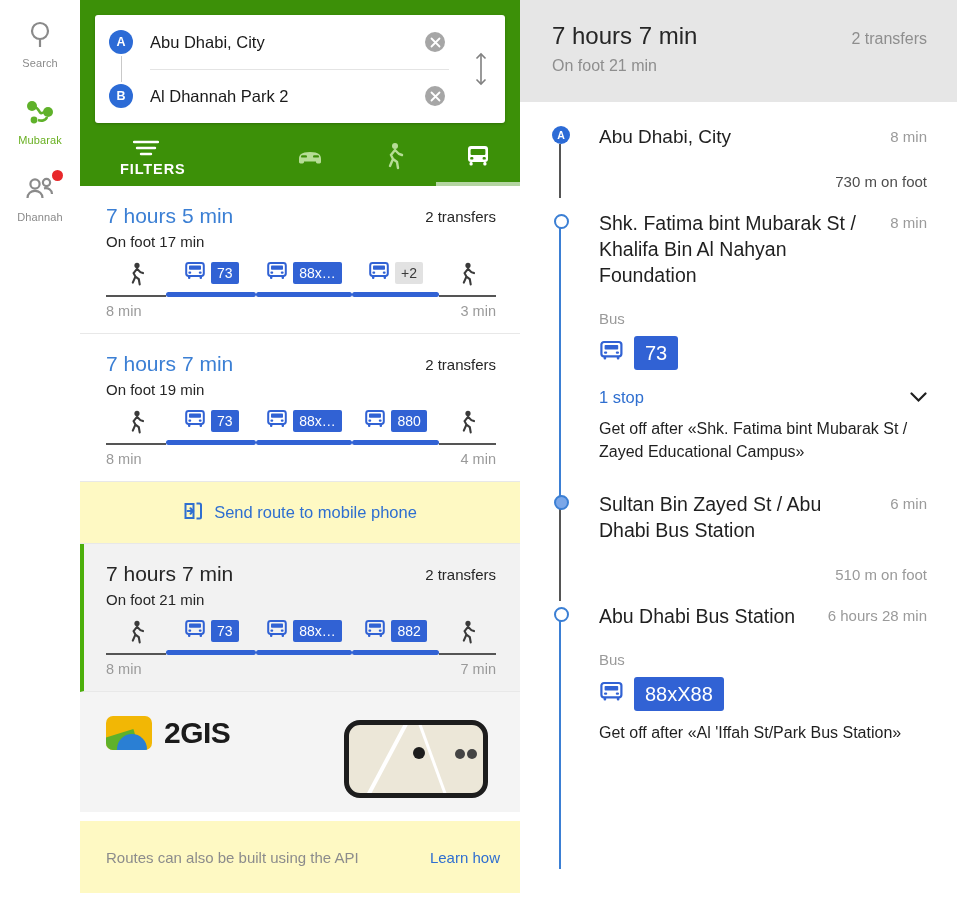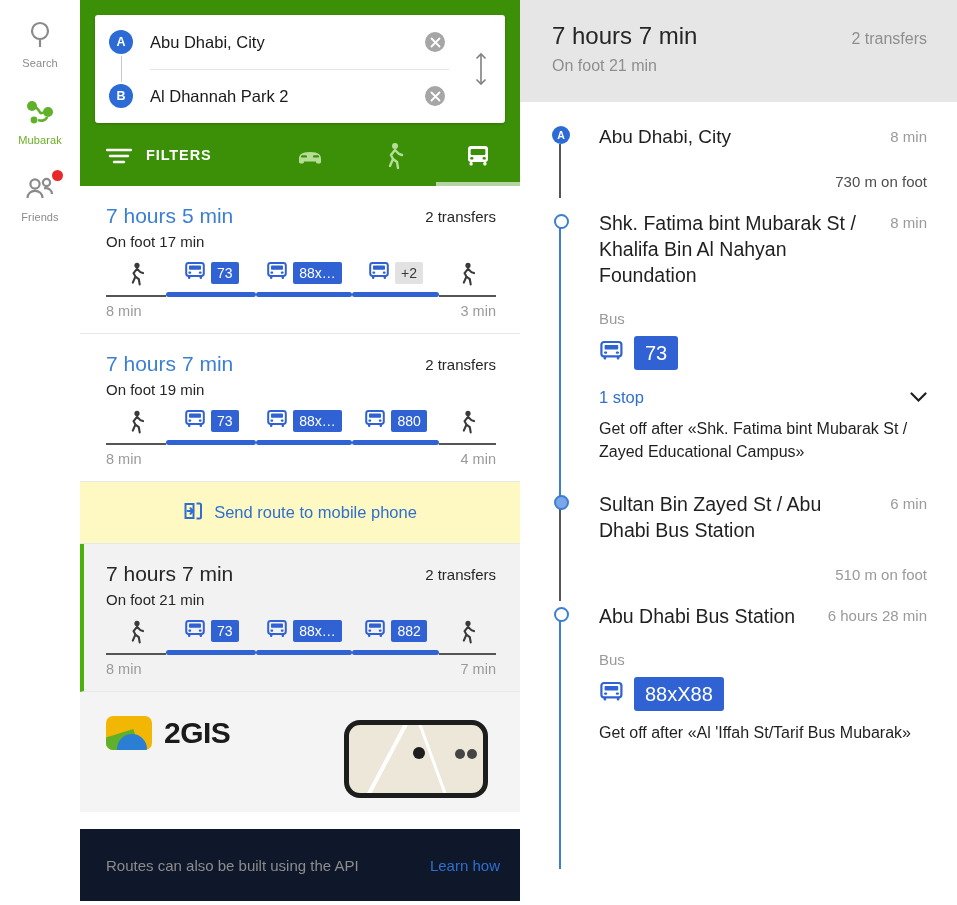--- a/index.html
+++ b/index.html
@@ -69,21 +69,21 @@
   }
   .swap-btn {
     position: absolute; right: 10px; top: 36px; width: 28px; height: 36px;
     display: flex; align-items: center; justify-content: center; cursor: pointer;
   }
 
   .filters-bar {
     position: absolute; left: 0; top: 130px; width: 440px; height: 56px;
     display: flex; align-items: center;
   }
-  .filters-btn { display: flex; cursor: pointer; padding-left: 26px; }
+  .filters-btn { display: flex; align-items: center; cursor: pointer; padding-left: 26px; flex-direction: column; }
   .filters-label {
     color: #fff; font-size: 14.5px; font-weight: bold; letter-spacing: .9px; margin-left: 14px;
   }
   .mode-tabs { display: flex; margin-left: auto; height: 56px; }
   .mode-tab {
     width: 84px; height: 56px; display: flex; align-items: center; justify-content: center;
     cursor: pointer; position: relative;
   }
   .mode-tab.active::after {
     content: ""; position: absolute; bottom: 0; left: 0; width: 84px; height: 4px;
@@ -168,22 +168,22 @@
   .promo-phone .pin2 {
     position:absolute; right: 18px; top: 24px; width: 10px; height: 10px; border-radius: 50%;
     background: #444;
   }
   .promo-phone .pin3 {
     position:absolute; right: 6px; top: 24px; width: 10px; height: 10px; border-radius: 50%;
     background: #444;
   }
 
   .footer-bar {
-    position: absolute; left: 0; bottom: 4px; width: 440px; height: 72px;
-    background: #0f172a; display: flex; align-items: center; padding: 0 20px 0 26px;
+    position: absolute; left: 0; bottom: 12px; width: 440px; height: 72px;
+    background: #fef9c3; display: flex; align-items: center; padding: 0 20px 0 26px;
     z-index: 5;
   }
   .footer-text { font-size: 15px; color: #8c8c8c; }
   .footer-link { margin-left: auto; font-size: 15px; color: #2f6fd0; cursor: pointer; }
 
   
   .detail {
     flex: 1; height: 905px; background: #fff; position: relative; overflow: hidden;
   }
   .detail-head {
@@ -262,21 +262,21 @@
     <div class="rail-item">
       <span class="rail-dot"></span>
       <span class="rail-icon">
         <svg width="32" height="26" viewBox="0 0 32 26">
           <circle cx="11" cy="8" r="4.6" fill="none" stroke="#8a8a8a" stroke-width="2.2"></circle>
           <path d="M3.5 22c0-4.4 3.4-7.2 7.5-7.2s7.5 2.8 7.5 7.2" fill="none" stroke="#8a8a8a" stroke-width="2.2"></path>
           <circle cx="22.5" cy="6.5" r="3.6" fill="none" stroke="#8a8a8a" stroke-width="2.2"></circle>
           <path d="M20 12.4c4.4-.9 8 1.8 8 5.6" fill="none" stroke="#8a8a8a" stroke-width="2.2"></path>
         </svg>
       </span>
-      <span class="rail-label">Friends</span>
+      <span class="rail-label">Dhannah</span>
     </div>
   </div>
 
   <div class="green-panel">
 
     <div class="search-card">
       <div class="sc-rows">
         <div class="ab-connector"></div>
 
         <div class="sc-row">
@@ -715,19 +715,19 @@
                 <rect x="2.4" y="2" width="20" height="14.4" rx="2.6" fill="none" stroke="#3162d4" stroke-width="2.2"></rect>
                 <rect x="5.6" y="5" width="13.6" height="4.6" rx=".8" fill="#3162d4"></rect>
                 <rect x="5" y="11.4" width="3.2" height="2.4" rx="1.1" fill="#3162d4"></rect>
                 <rect x="16.8" y="11.4" width="3.2" height="2.4" rx="1.1" fill="#3162d4"></rect>
                 <rect x="4.6" y="16.4" width="2.6" height="3.2" rx="1.1" fill="#3162d4"></rect>
                 <rect x="17.8" y="16.4" width="2.6" height="3.2" rx="1.1" fill="#3162d4"></rect>
               </svg>
           </span>
           <span class="t-badge">88xX88</span>
         </div>
-        <div class="getoff">Get off after «Al 'Iffah St/Tarif Bus Mubarak»</div>
+        <div class="getoff">Get off after «Al 'Iffah St/Park Bus Station»</div>
       </div>
 
     </div>
   </div>
 
 </div>
 
 </body></html>

